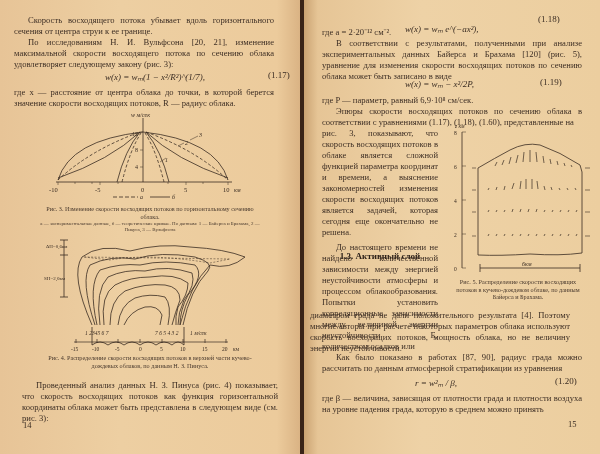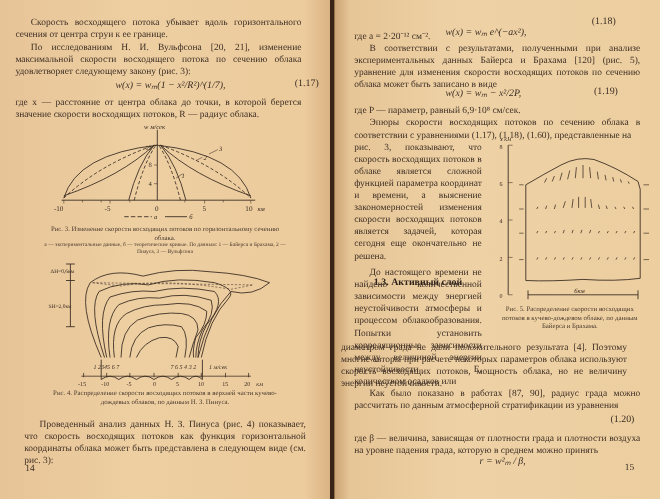--- a/index.html
+++ b/index.html
@@ -155,21 +155,21 @@
 <div class="txt ind" style="left:322px;top:106px;width:260px;">Эпюры скорости восходящих потоков по сечению облака в соответствии с уравнениями (1.17), (1.18), (1.60), представленные на</div>
 <div class="txt" style="left:322px;top:128px;width:116px;">рис. 3, показывают, что скорость восходящих потоков в облаке является сложной функцией параметра координат и времени, а выяснение закономерностей изменения скорости восходящих потоков является задачей, которая сегодня еще окончательно не решена.</div>
 
 <div class="heading" style="left:322px;top:218px;width:116px;">
   <div>1.3. Активный слой</div>
 </div>
 
 <div class="txt ind" style="left:322px;top:242px;width:116px;">До настоящего времени не найдено количественной зависимости между энергией неустойчивости атмосферы и процессом облакообразования. Попытки установить корреляционные зависимости между величиной энергии неустойчивости E, количеством осадков или</div>
 <div class="txt" style="left:310px;top:310px;width:260px;">диаметром града не дали положительного результата [4]. Поэтому многие авторы при расчете некоторых параметров облака используют скорость восходящих потоков, мощность облака, но не величину энергии неустойчивости.</div>
 <div class="txt ind" style="left:322px;top:352px;width:260px;font-family:Liberation Serif, serif;">Как было показано в работах [87, 90], радиус града можно рассчитать по данным атмосферной стратификации из уравнения</div>
-<div class="eq" style="left:436px;top:376px;margin-top:36px;">r = w²ₘ / β,</div>
+<div class="eq" style="left:415px;top:376px;">r = w²ₘ / β,</div>
 <div class="eqnum" style="left:555px;top:376px;">(1.20)</div>
 <div class="txt" style="left:322px;top:393px;width:260px;">где β — величина, зависящая от плотности града и плотности воздуха на уровне падения града, которую в среднем можно принять</div>
 <div class="pnum" style="left:568px;top:419px;">15</div>
 
 <svg width="160" height="160" style="left:440px;top:120px;">
   <g stroke="#3a2c22" fill="none" stroke-width="0.8">
     <line x1="22" y1="12" x2="22" y2="148"></line>
     <g stroke-width="0.5">
       <line x1="22" y1="12" x2="26" y2="12"></line>
         <line x1="22" y1="46" x2="26" y2="46"></line>

